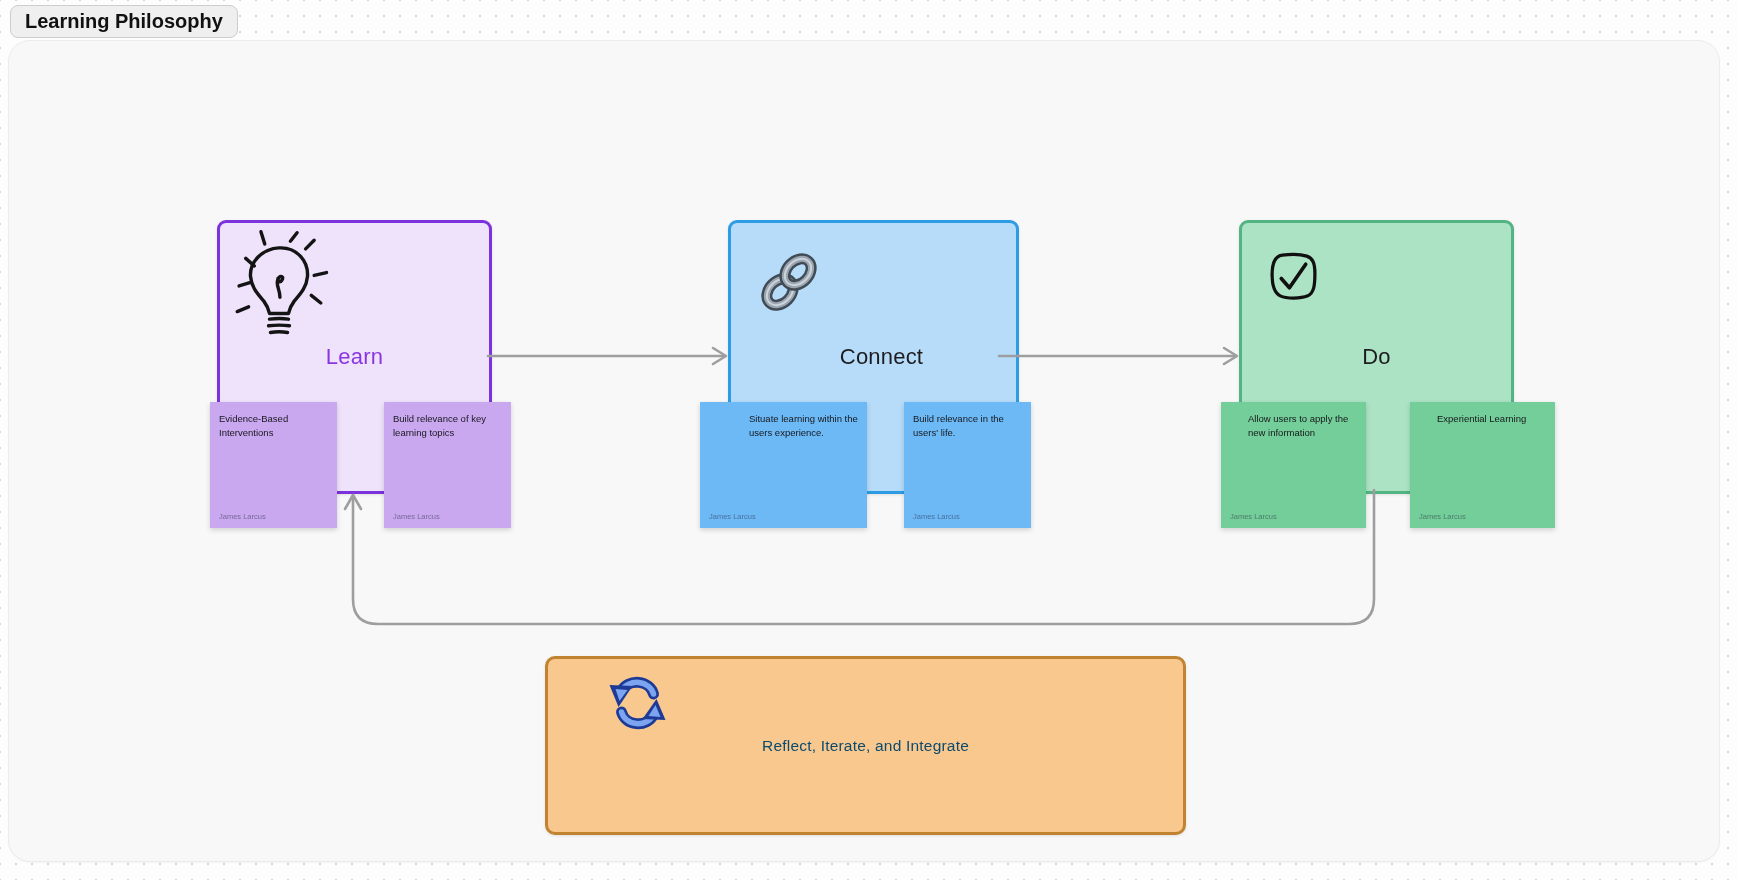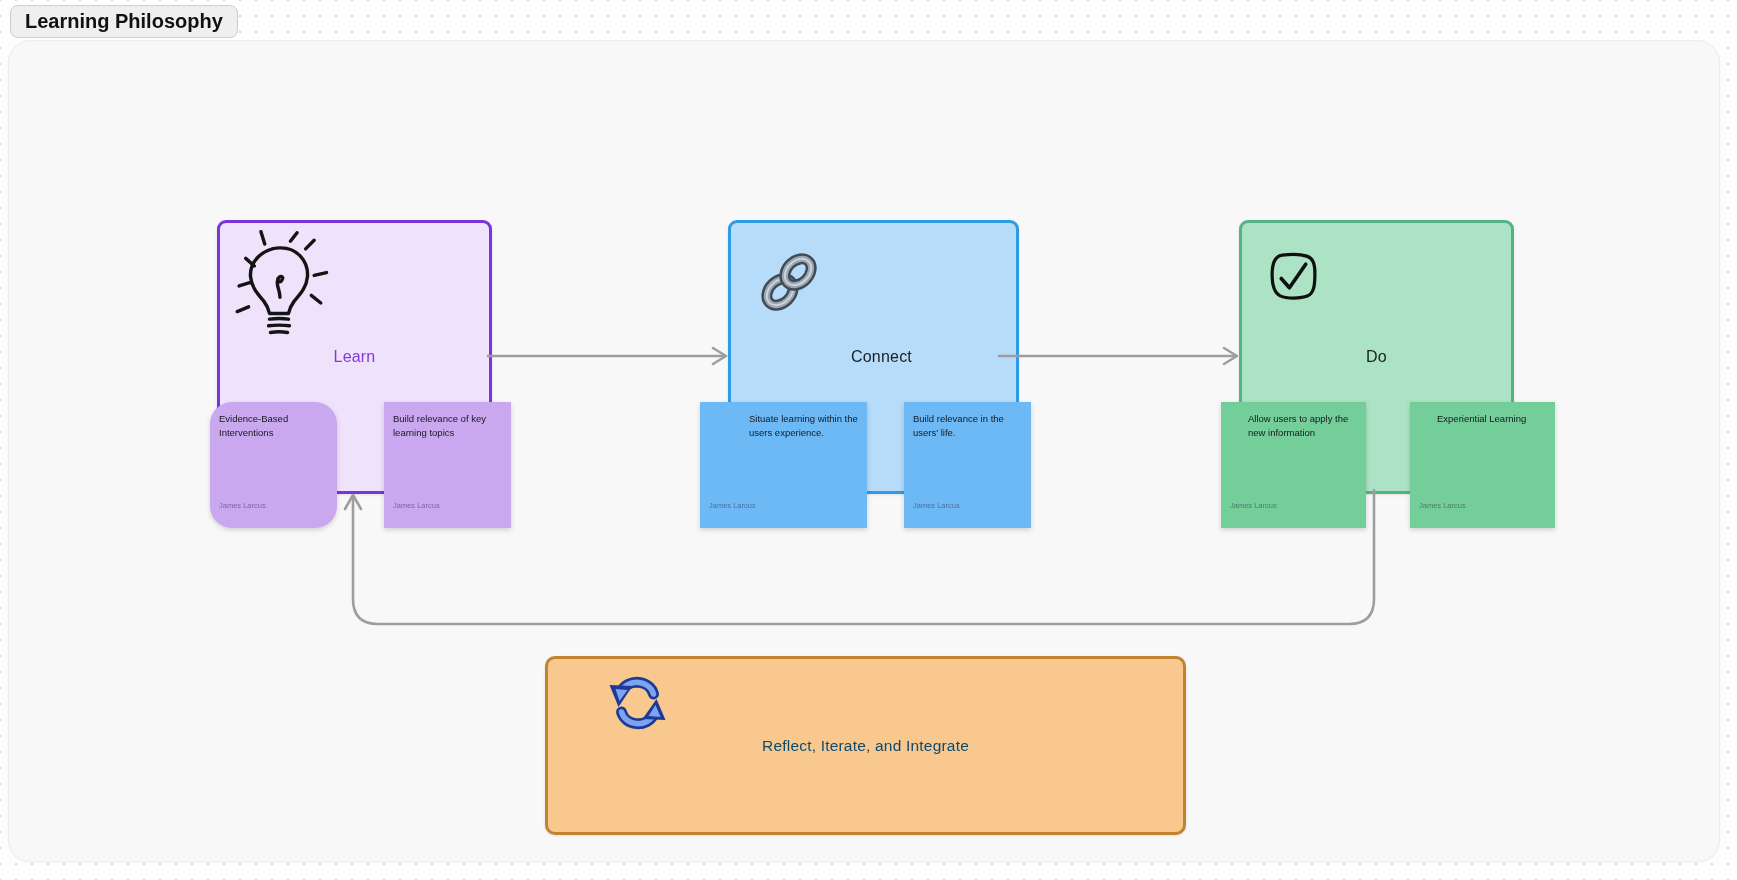--- a/index.html
+++ b/index.html
@@ -22,46 +22,46 @@
     position:absolute;left:8px;top:40px;width:1710px;height:820px;
     background:#F8F8F9;border:1px solid #ECECEE;border-radius:22px;
     box-shadow:0 1px 2px rgba(0,0,0,0.04);z-index:1;
   }
   .node{
     position:absolute;z-index:2;border-radius:9px;
     display:flex;align-items:center;justify-content:center;
     box-shadow:0 1px 3px rgba(0,0,0,0.10);
   }
   .node .icon{position:absolute;}
-  .node-title{font-size:16px;color:#1D1D20;letter-spacing:.2px;}
+  .node-title{font-size:22px;color:#1D1D20;letter-spacing:.2px;}
   .node-learn{left:217px;top:220px;width:269px;height:268px;background:#EFE3FC;border:3px solid #7C33DB;}
   .node-learn .node-title{color:#8A36E0;}
   .node-connect{left:728px;top:220px;width:269px;height:268px;background:#B6DCF9;border:3px solid #2E9BE5;padding-left:16px;}
   .node-do{left:1239px;top:220px;width:269px;height:268px;background:#ACE3C4;border:3px solid #53B483;}
   .node-reflect{left:545px;top:656px;width:635px;height:173px;background:#F8C88F;border:3px solid #C1832F;border-radius:10px;}
   .node-reflect .node-title{font-size:15.5px;font-weight:500;color:#0c4a6e;}
   .icon-learn{left:2px;top:4px;}
   .icon-connect{left:24px;top:26px;}
   .icon-do{left:25px;top:27px;}
   .icon-reflect{left:56px;top:12px;}
   .connectors{position:absolute;left:0;top:0;z-index:3;}
   .sticky{
     position:absolute;z-index:4;width:127px;height:126px;
     box-shadow:0 2px 5px rgba(0,0,0,0.16);
   }
   .sticky-text{
     padding:10px 9px 0 9px;font-size:9.5px;line-height:1.45;color:#16181D;
   }
   .sticky-author{
-    position:absolute;left:9px;bottom:18px;font-size:7.5px;color:rgba(35,40,65,0.5);
+    position:absolute;left:9px;bottom:7px;font-size:7.5px;color:rgba(35,40,65,0.5);
   }
   .sticky-purple{background:#C9A8F0;}
   .sticky-blue{background:#6DB9F6;}
   .sticky-green{background:#74CE99;padding-left:18px;}
-  .st-l1{left:210px;top:402px;border-radius:22px;}
+  .st-l1{left:210px;top:402px;}
   .st-l2{left:384px;top:402px;}
   .st-c1{left:700px;top:402px;padding-left:40px;}
   .st-c2{left:904px;top:402px;}
   .st-d1{left:1221px;top:402px;}
   .st-d2{left:1410px;top:402px;}
 </style>
 </head>
 <body>
 
 <div class="board-label">Learning Philosophy</div>

